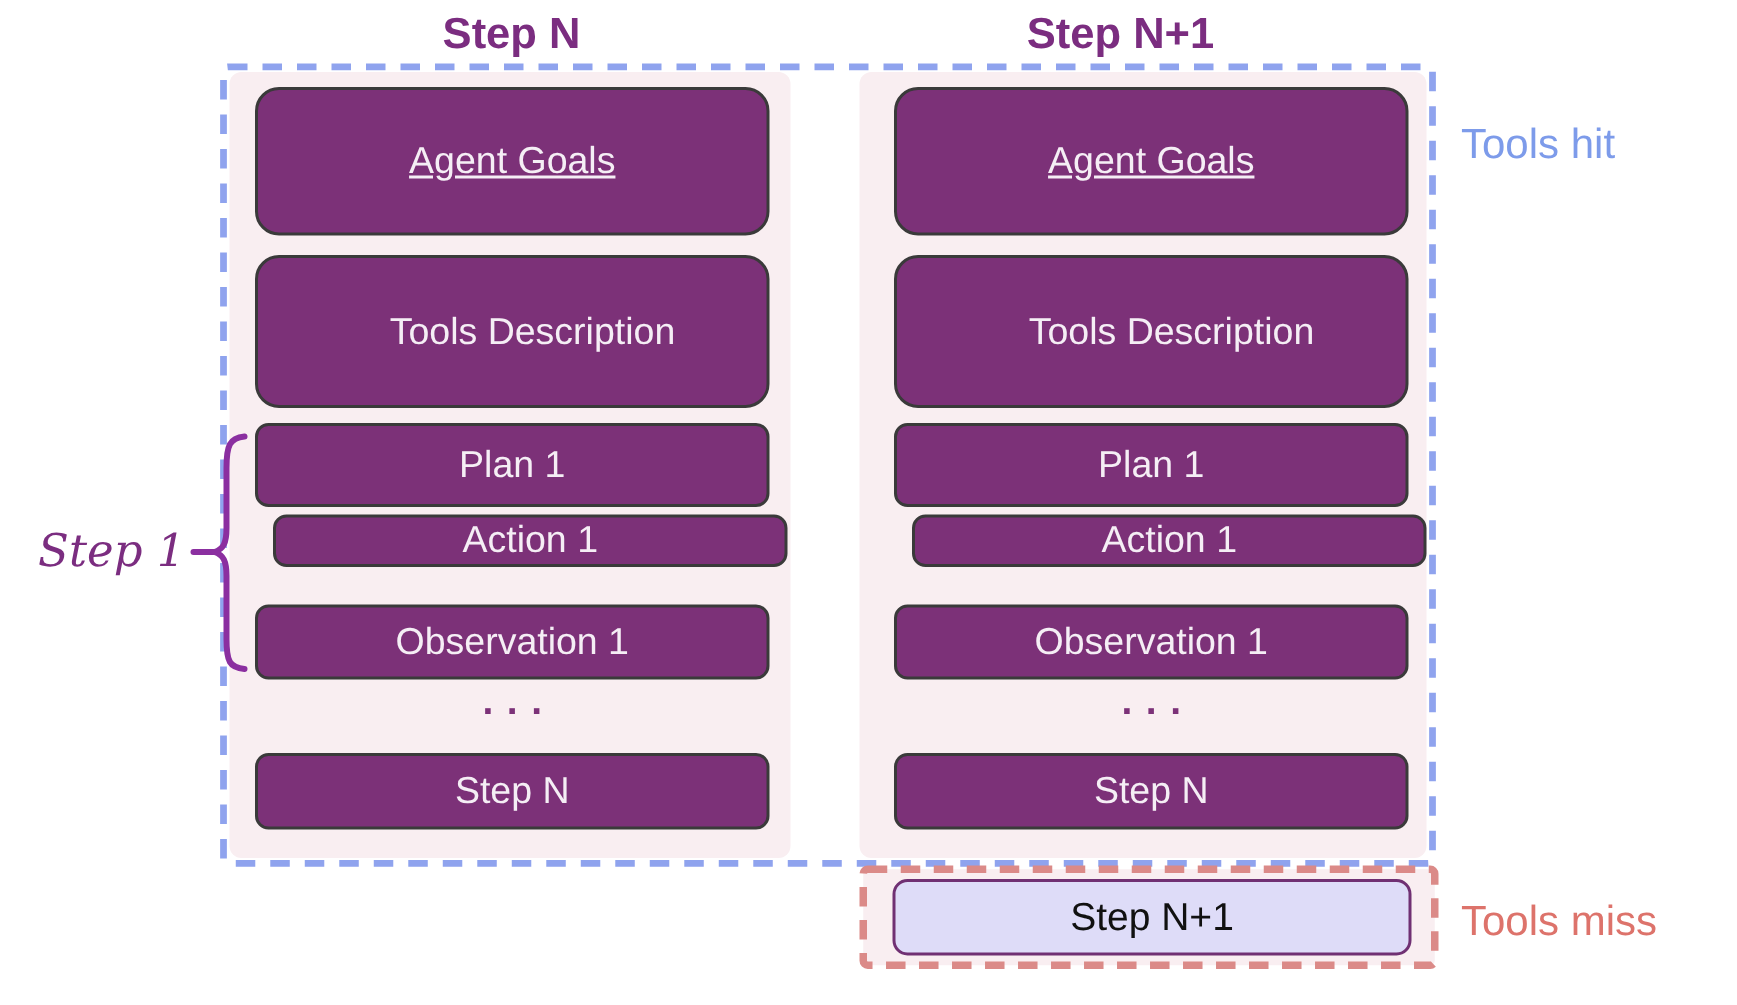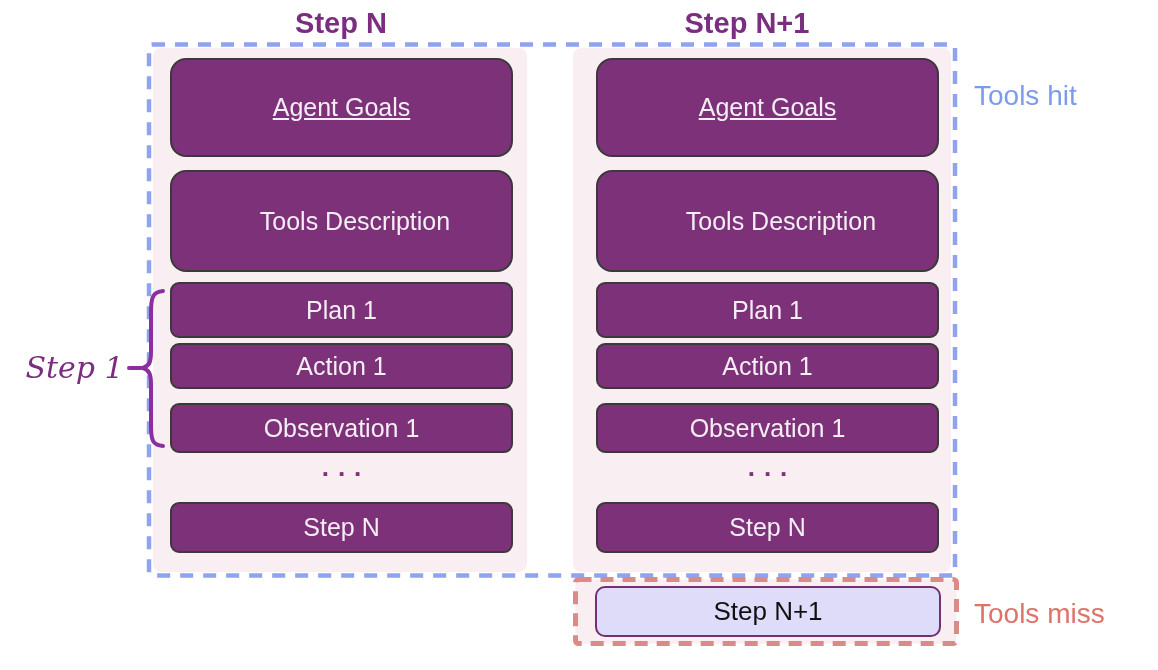--- a/index.html
+++ b/index.html
@@ -31,21 +31,21 @@
   .pbox{
     position:absolute;width:343px;display:flex;align-items:center;justify-content:center;
     background:var(--box-fill);border:2px solid var(--box-border);
     color:var(--box-text);font-size:25px;box-sizing:border-box;
   }
   .col-left{left:170px;}
   .col-right{left:596px;}
   .row-goals{top:58px;height:99px;border-radius:16px;text-decoration:underline;}
   .row-tools{top:170px;height:102px;border-radius:16px;padding-left:27px;}
   .row-plan{top:282px;height:56px;border-radius:9px;}
-  .row-action{top:343px;height:46px;border-radius:9px;}
+  .row-action{top:343px;height:35px;border-radius:9px;margin-left:12px;}
   .row-obs{top:403px;height:50px;border-radius:9px;text-align:center;}
   .row-stepn{top:502px;height:51px;border-radius:9px;}
   .ellipsis{
     position:absolute;top:440px;height:40px;width:343px;
     display:flex;align-items:flex-end;justify-content:center;
     color:var(--box-fill);font-size:26px;font-weight:700;
     letter-spacing:9px;padding-left:9px;box-sizing:border-box;line-height:1;
   }
   #cache-miss-box{
     position:absolute;left:595px;top:586px;width:346px;height:51px;

